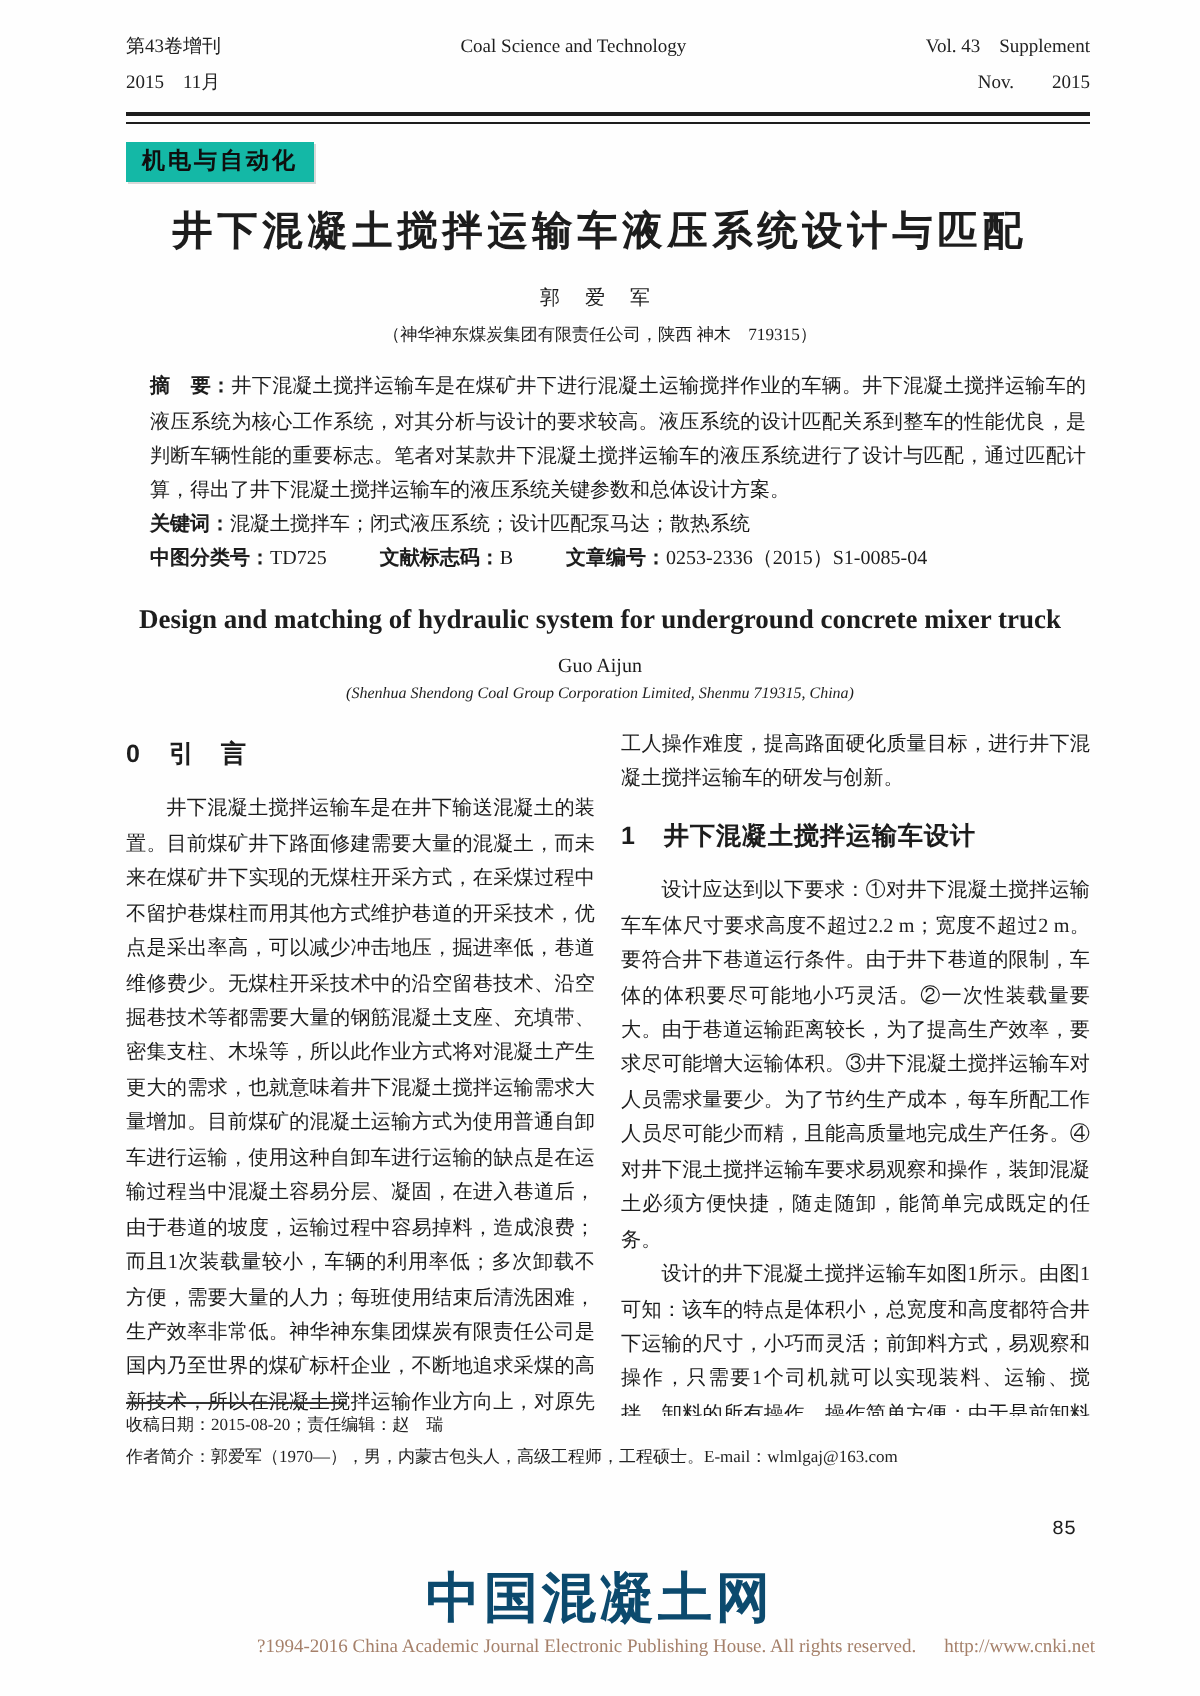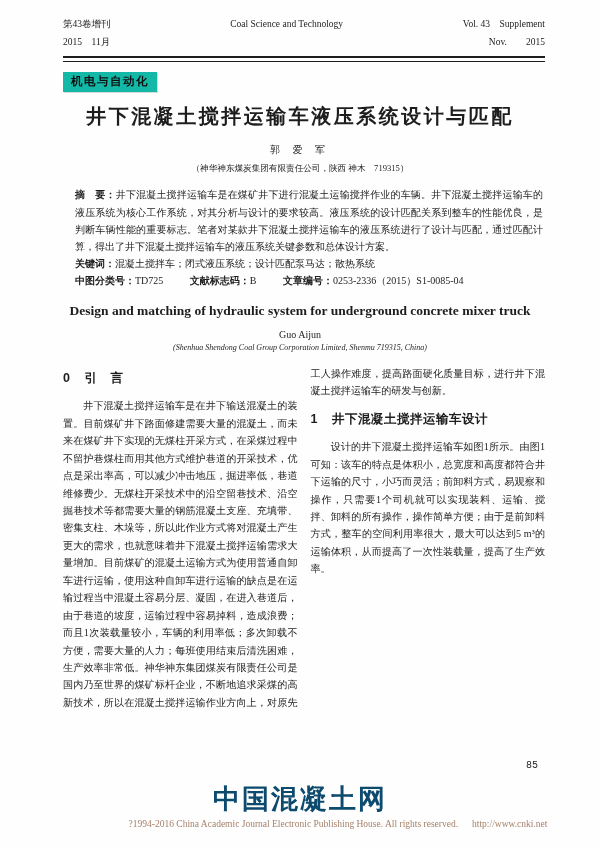--- a/index.html
+++ b/index.html
@@ -98,24 +98,30 @@
   <div class="en-affil">(Shenhua Shendong Coal Group Corporation Limited, Shenmu 719315, China)</div>
 
   <div class="columns">
     <div class="col left">
       <h3 class="sec"><span class="sec-num">0</span><span>引　言</span></h3>
       <p class="indent">井下混凝土搅拌运输车是在井下输送混凝土的装置。目前煤矿井下路面修建需要大量的混凝土，而未来在煤矿井下实现的无煤柱开采方式，在采煤过程中不留护巷煤柱而用其他方式维护巷道的开采技术，优点是采出率高，可以减少冲击地压，掘进率低，巷道维修费少。无煤柱开采技术中的沿空留巷技术、沿空掘巷技术等都需要大量的钢筋混凝土支座、充填带、密集支柱、木垛等，所以此作业方式将对混凝土产生更大的需求，也就意味着井下混凝土搅拌运输需求大量增加。目前煤矿的混凝土运输方式为使用普通自卸车进行运输，使用这种自卸车进行运输的缺点是在运输过程当中混凝土容易分层、凝固，在进入巷道后，由于巷道的坡度，运输过程中容易掉料，造成浪费；而且1次装载量较小，车辆的利用率低；多次卸载不方便，需要大量的人力；每班使用结束后清洗困难，生产效率非常低。神华神东集团煤炭有限责任公司是国内乃至世界的煤矿标杆企业，不断地追求采煤的高新技术，所以在混凝土搅拌运输作业方向上，对原先混凝土搅拌运输车提出了更高的要求。本着实现节能降耗，控制生产成本，减少</p>
     </div>
     <div class="col right">
       <p>工人操作难度，提高路面硬化质量目标，进行井下混凝土搅拌运输车的研发与创新。</p>
       <h3 class="sec"><span class="sec-num">1</span><span>井下混凝土搅拌运输车设计</span></h3>
+      <p class="indent">设计应达到以下要求：①对井下混凝土搅拌运输车车体尺寸要求高度不超过2.2 m；宽度不超过2 m。要符合井下巷道运行条件。由于井下巷道的限制，车体的体积要尽可能地小巧灵活。②一次性装载量要大。由于巷道运输距离较长，为了提高生产效率，要求尽可能增大运输体积。③井下混凝土搅拌运输车对人员需求量要少。为了节约生产成本，每车所配工作人员尽可能少而精，且能高质量地完成生产任务。④对井下混土搅拌运输车要求易观察和操作，装卸混凝土必须方便快捷，随走随卸，能简单完成既定的任务。</p>
       <p class="indent">设计的井下混凝土搅拌运输车如图1所示。由图1可知：该车的特点是体积小，总宽度和高度都符合井下运输的尺寸，小巧而灵活；前卸料方式，易观察和操作，只需要1个司机就可以实现装料、运输、搅拌、卸料的所有操作，操作简单方便；由于是前卸料方式，整车的空间利用率很大，最大可以达到5 m³的运输体积，从而提高了一次性装载量，提高了生产效率。</p>
     </div>
   </div>
 
+  <div class="footnote">
+    <div class="fn-rule"></div>
+    <div>收稿日期：2015-08-20；责任编辑：赵　瑞</div>
+    <div>作者简介：郭爱军（1970—），男，内蒙古包头人，高级工程师，工程硕士。E-mail：wlmlgaj@163.com</div>
+  </div>
 
   <div class="pageno">85</div>
   <div class="watermark" style="color: #0c4a6e;">中国混凝土网</div>
   <div class="copyright" style="color: rgb(165, 128, 106);">
     <span>?1994-2016 China Academic Journal Electronic Publishing House. All rights reserved.</span><span class="url">http://www.cnki.net</span>
   </div>
 
 </div>
 
 </body></html>

